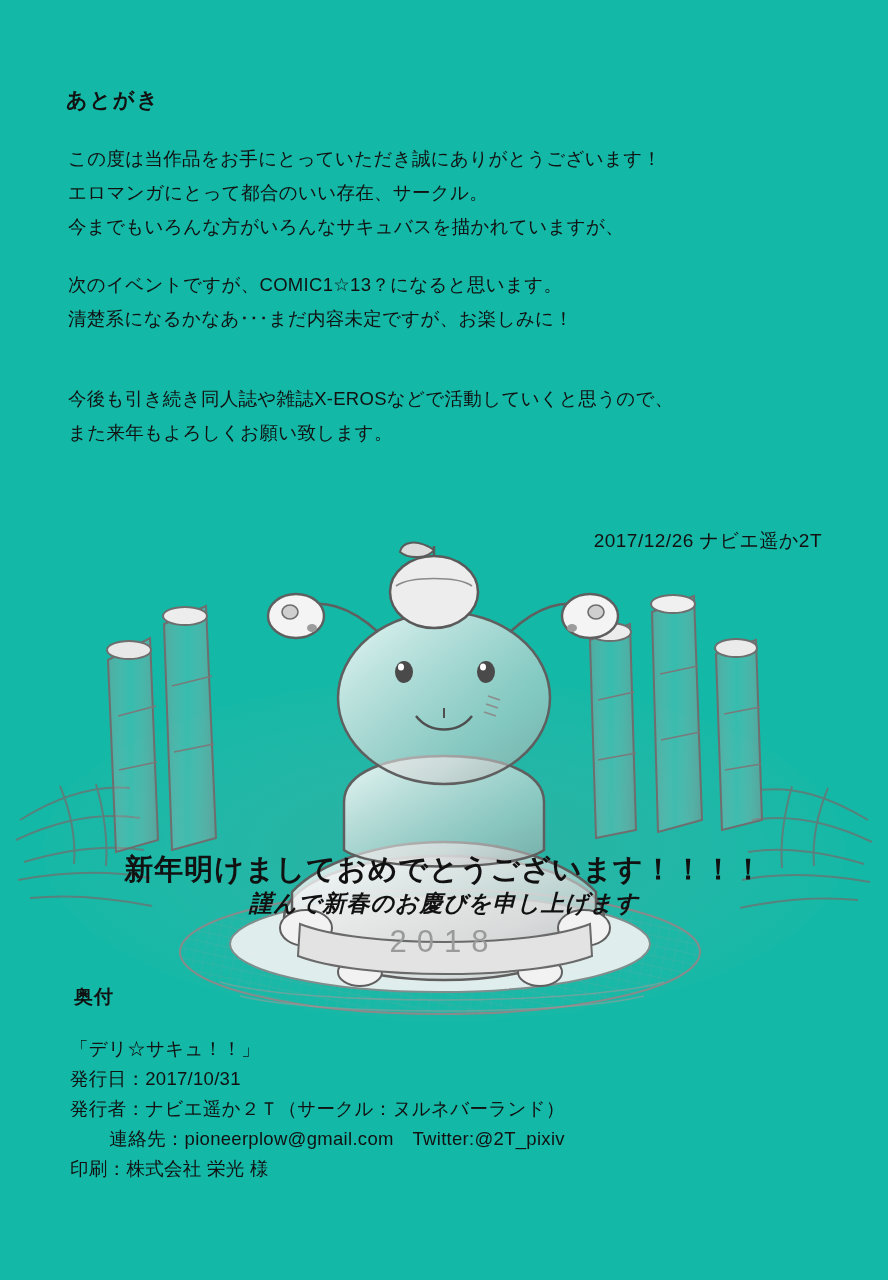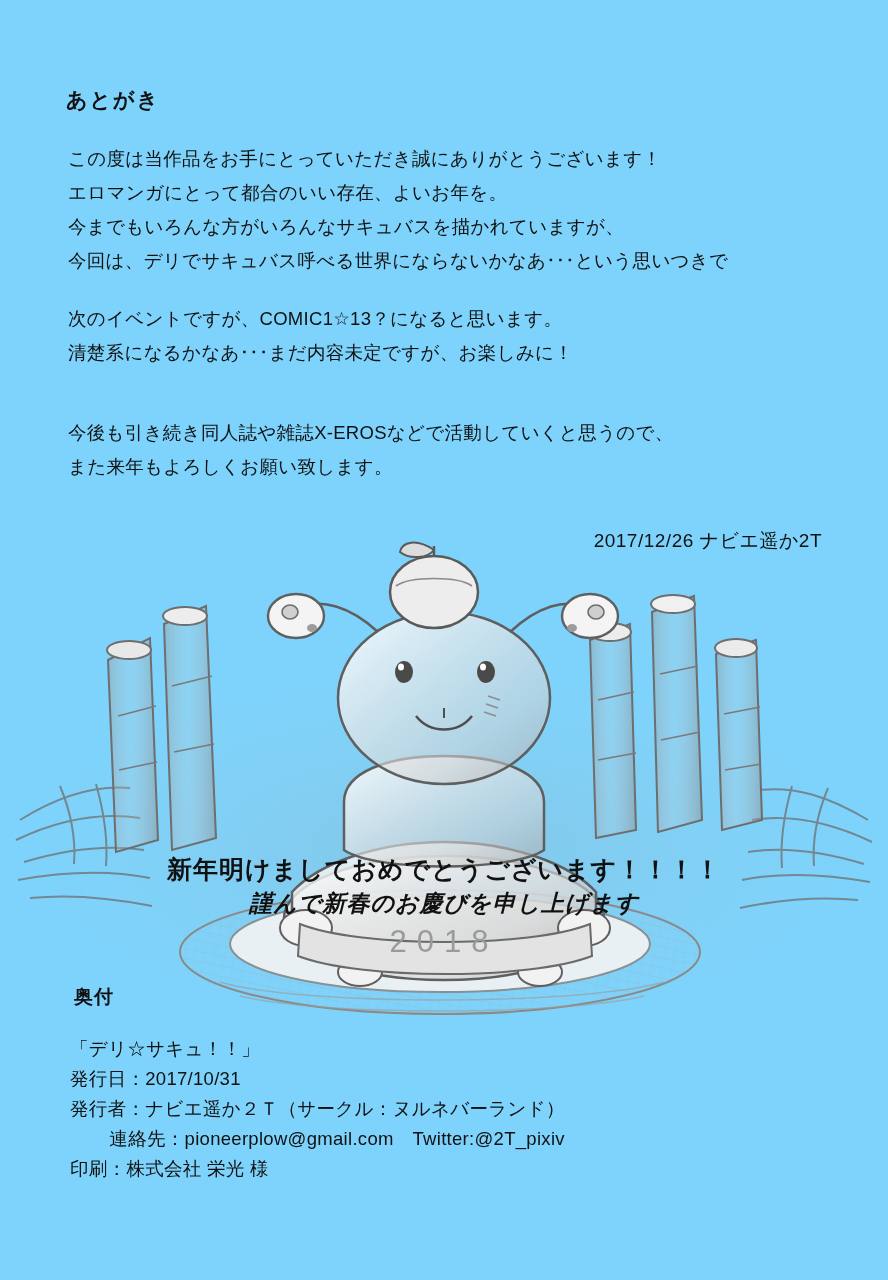--- a/index.html
+++ b/index.html
@@ -7,21 +7,21 @@
     padding: 0;
     background: #ffffff;
   }
   body {
     font-family: "Liberation Sans", sans-serif;
   }
   .page {
     position: relative;
     width: 888px;
     height: 1280px;
-    background: #7dd3fc;
+    background: #14b8a6;
     overflow: hidden;
   }
   
   .afterword-title {
     position: absolute;
     left: 66px;
     top: 86px;
     font-size: 21px;
     font-weight: bold;
     letter-spacing: 2px;
@@ -64,21 +64,21 @@
   .greeting {
     position: absolute;
     left: 0;
     top: 852px;
     width: 888px;
     text-align: center;
     color: #111;
     font-weight: bold;
     letter-spacing: 1px;
   }
-  .greeting .g1 { font-size: 25px; line-height: 34px; }
+  .greeting .g1 { font-size: 29px; line-height: 34px; }
   .greeting .g2 { font-size: 23px; line-height: 34px; font-style: italic; }
 
   
   .colophon-title {
     position: absolute;
     left: 74px;
     top: 984px;
     font-size: 19px;
     font-weight: bold;
     color: #111;
@@ -98,23 +98,22 @@
 </style>
 </head>
 <body>
 
 <div class="page">
 
   <div class="afterword-title">あとがき</div>
 
   <div class="afterword-body">
     <p>この度は当作品をお手にとっていただき誠にありがとうございます！</p>
-    <p>エロマンガにとって都合のいい存在、よいお年を。</p>
+    <p>エロマンガにとって都合のいい存在、サークル。</p>
     <p>今までもいろんな方がいろんなサキュバスを描かれていますが、</p>
-    <p>今回は、デリでサキュバス呼べる世界にならないかなあ･･･という思いつきで</p>
     <div class="gap-sm"></div>
     <p>次のイベントですが、COMIC1☆13？になると思います。</p>
     <p>清楚系になるかなあ･･･まだ内容未定ですが、お楽しみに！</p>
     <div class="gap-lg"></div>
     <p>今後も引き続き同人誌や雑誌X-EROSなどで活動していくと思うので、</p>
     <p>また来年もよろしくお願い致します。</p>
     <div class="gap-sm"></div>
   </div>
 
   <div class="sign-line">2017/12/26  ナビエ遥か2T</div>

